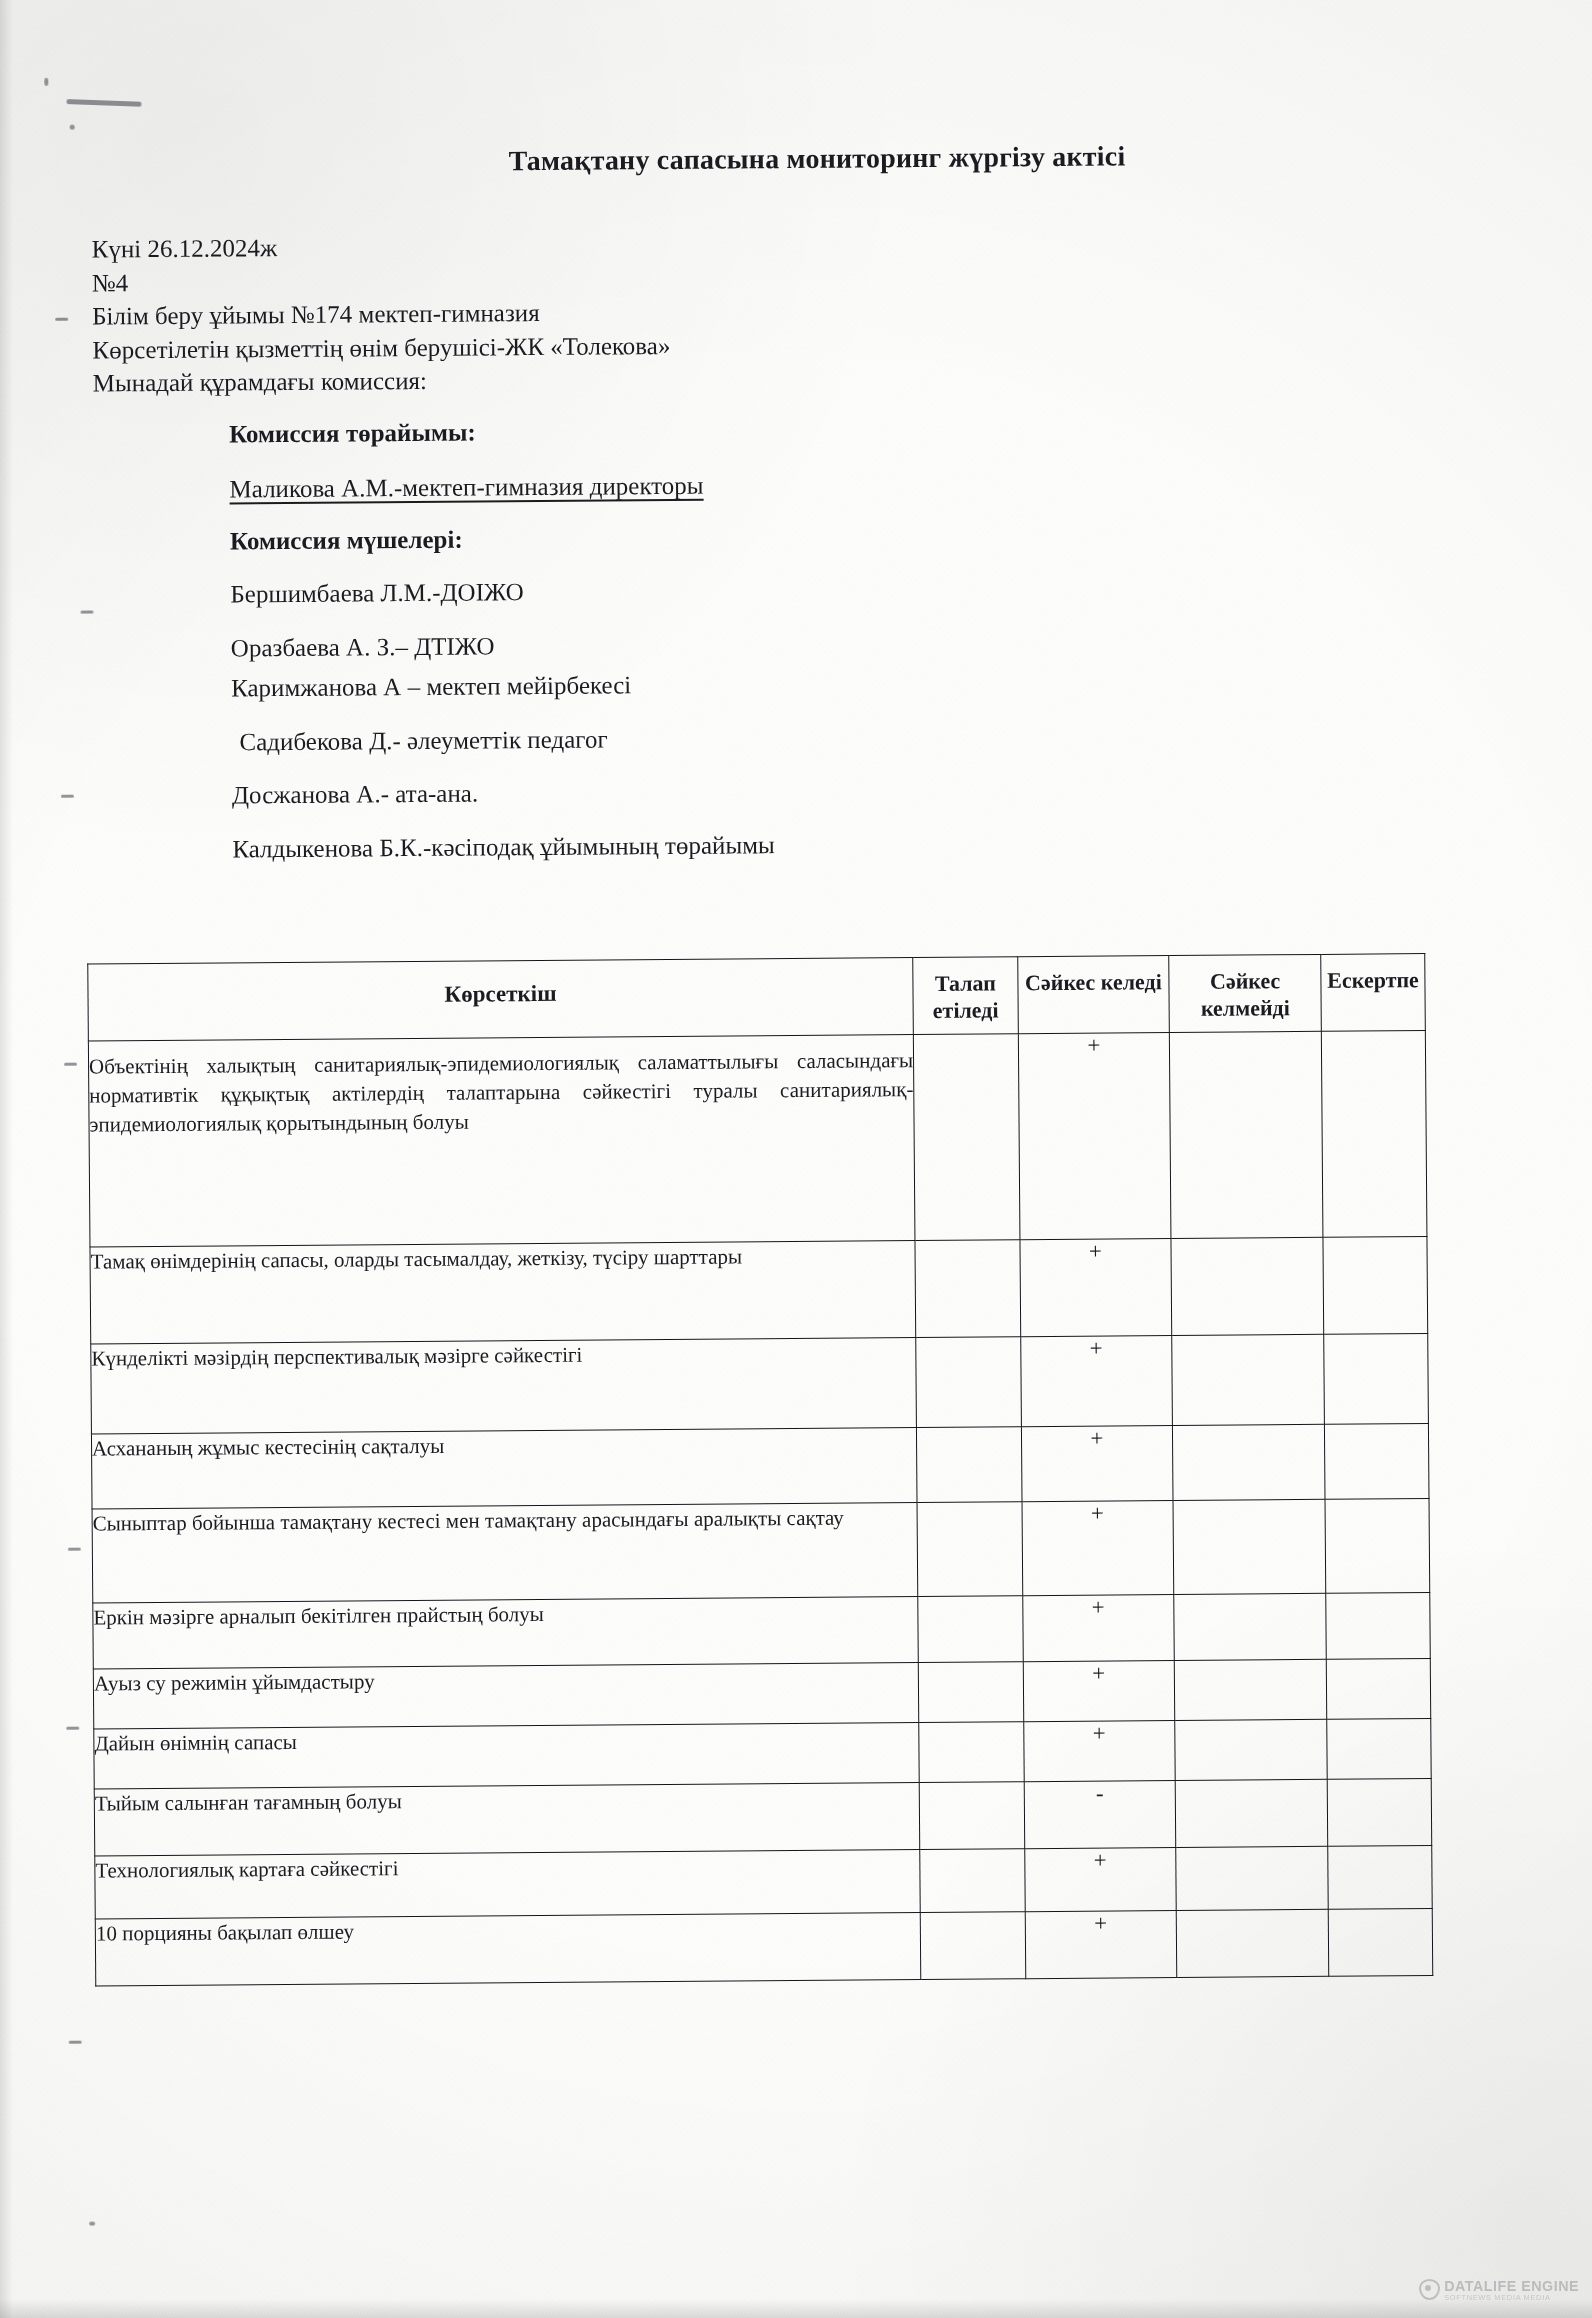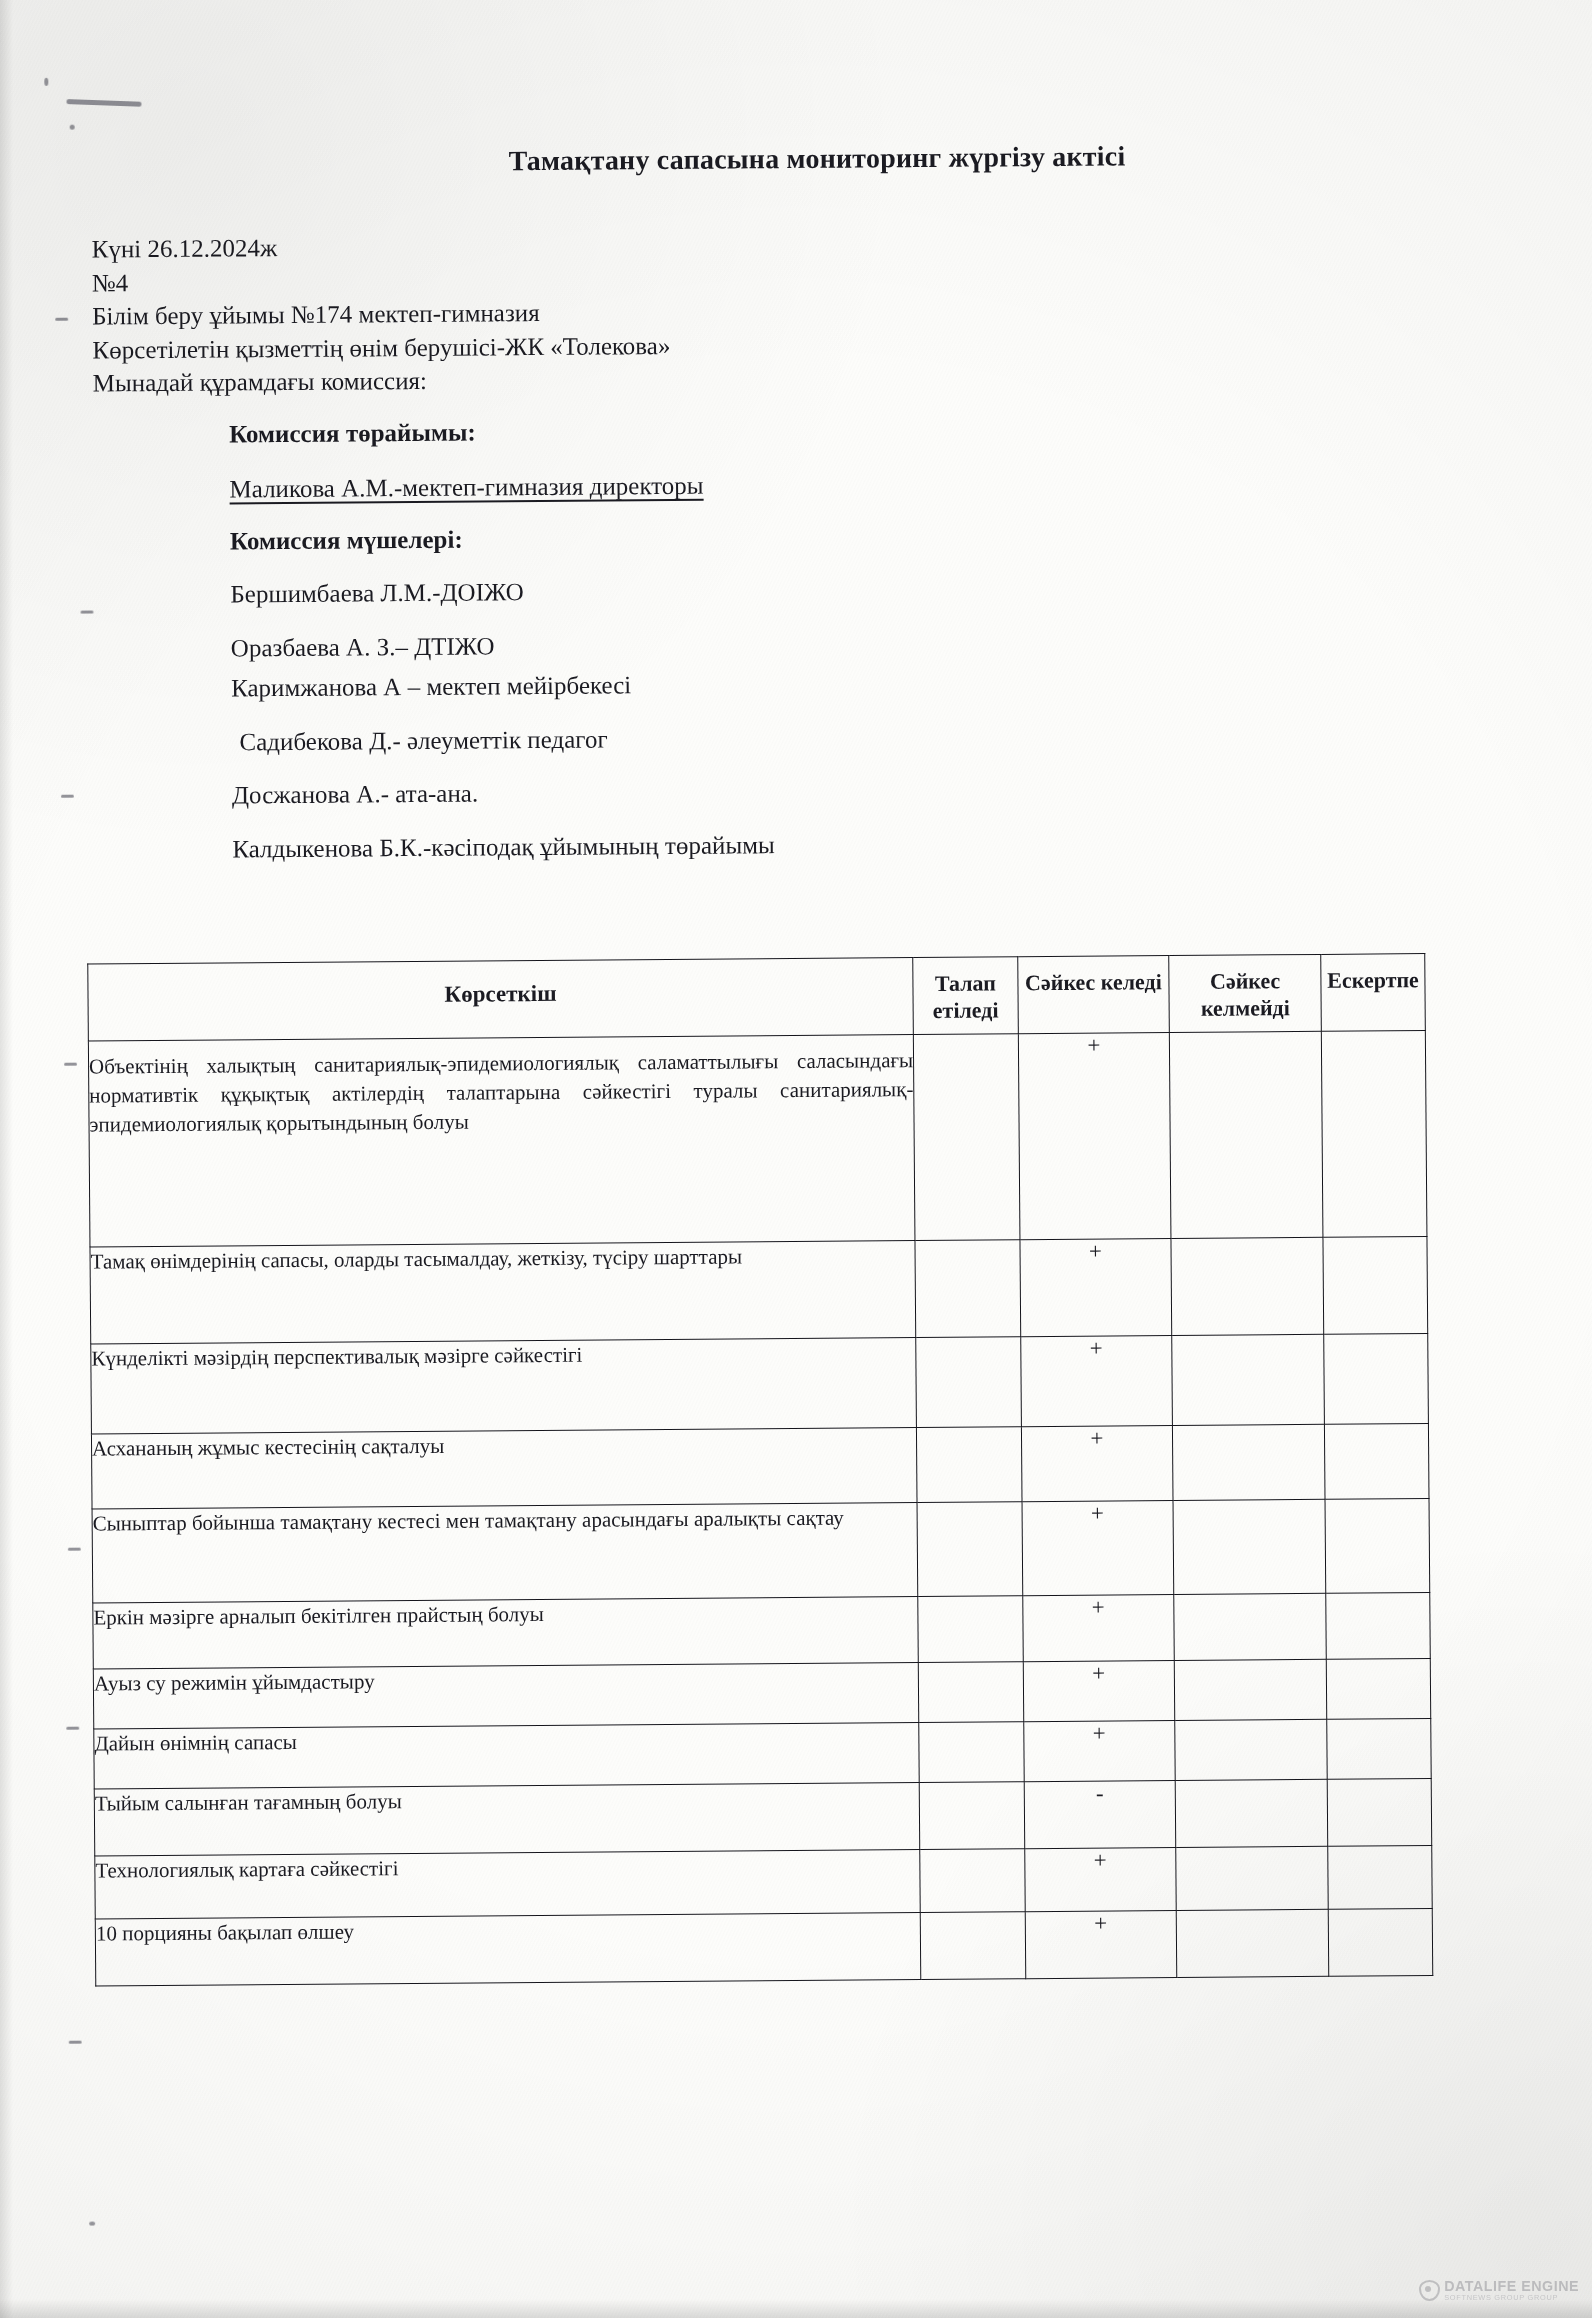--- a/index.html
+++ b/index.html
@@ -172,21 +172,21 @@
   col.w-no    { width: 141px; }
   col.w-note  { width: 96px; }
 
   .row-tall .cell-ind { padding-top: 11px; padding-bottom: 11px; }
 
   .watermark {
     position: absolute;
     right: 13px;
     bottom: 17px;
     display: flex;
-    align-items: center;
+    align-items: flex-start;
     gap: 4px;
     opacity: 0.45;
     z-index: 45;
   }
   .wm-eye {
     width: 17px; height: 17px;
     border: 2.5px solid #8b8b90;
     border-radius: 50% 50% 50% 50% / 42% 42% 58% 58%;
     position: relative;
   }
@@ -354,18 +354,18 @@
   </div>
 
   <div class="edge-left"></div>
   <div class="edge-bottom"></div>
   <div class="paper-tex"></div>
 
   <div class="watermark">
     <div class="wm-eye"></div>
     <div class="wm-text">
       <div class="wm-main">DATALIFE ENGINE</div>
-      <div class="wm-sub">SOFTNEWS GROUP GROUP</div>
+      <div class="wm-sub">SOFTNEWS MEDIA MEDIA</div>
     </div>
   </div>
 
 </div>
 
 
 </body></html>

